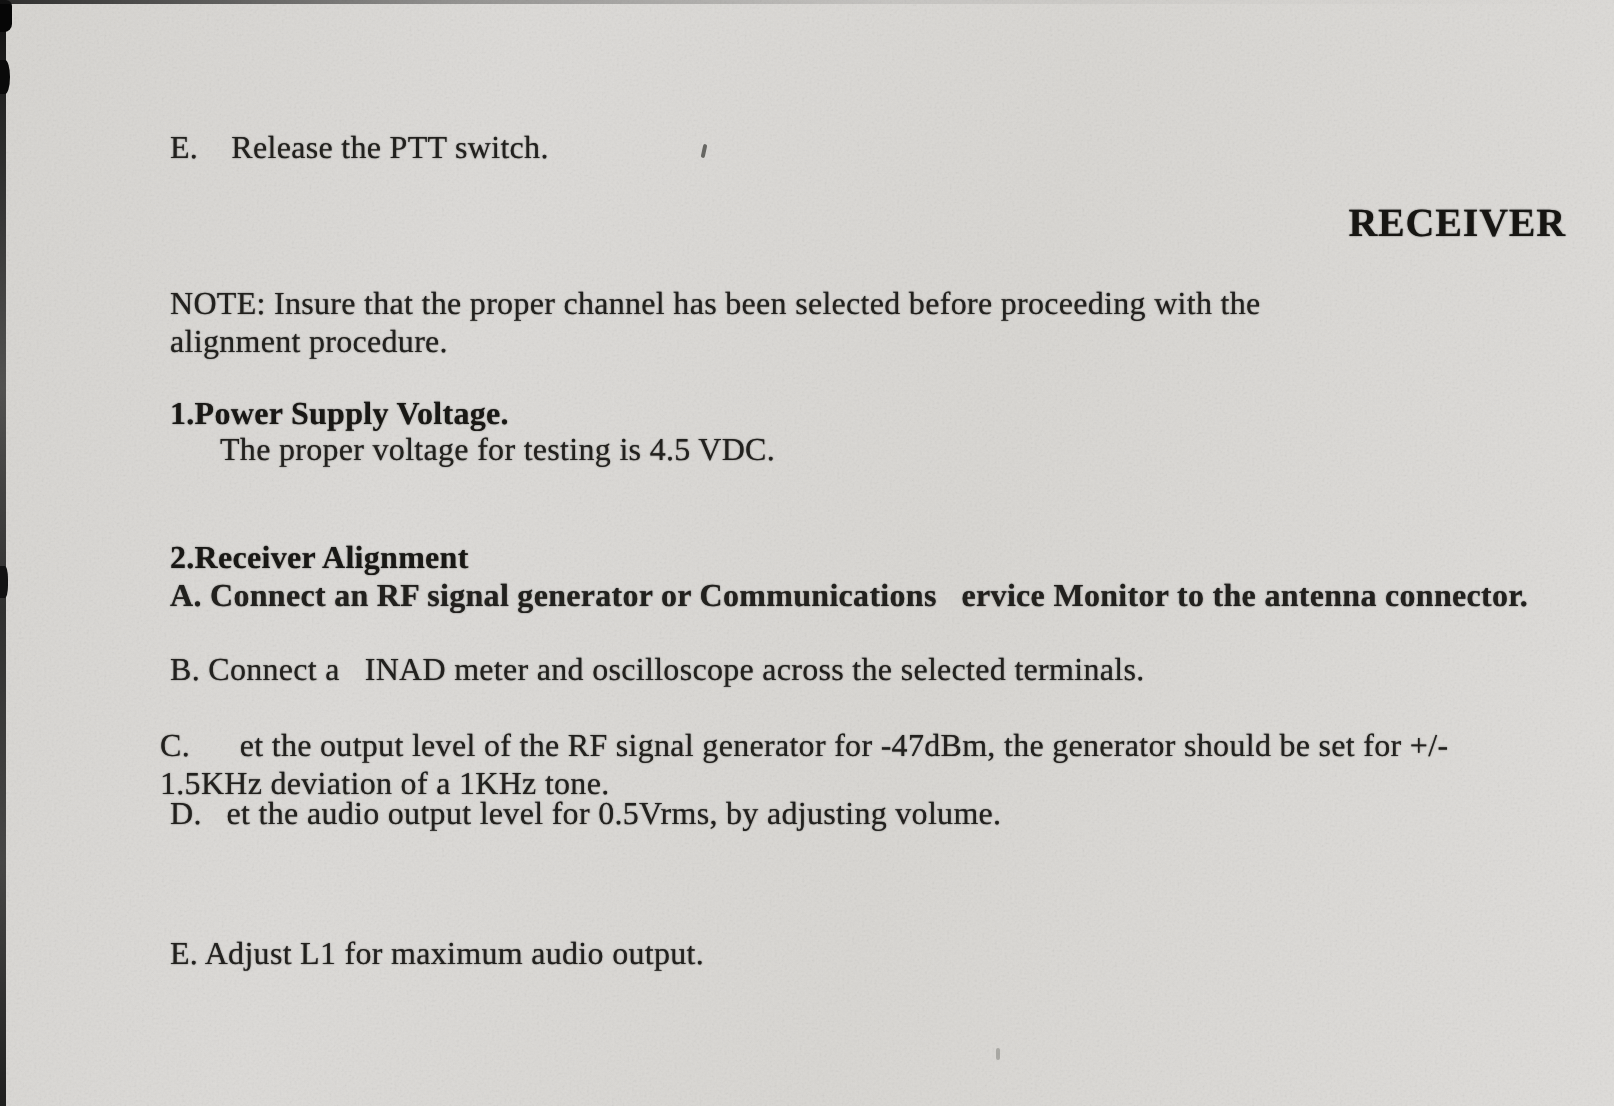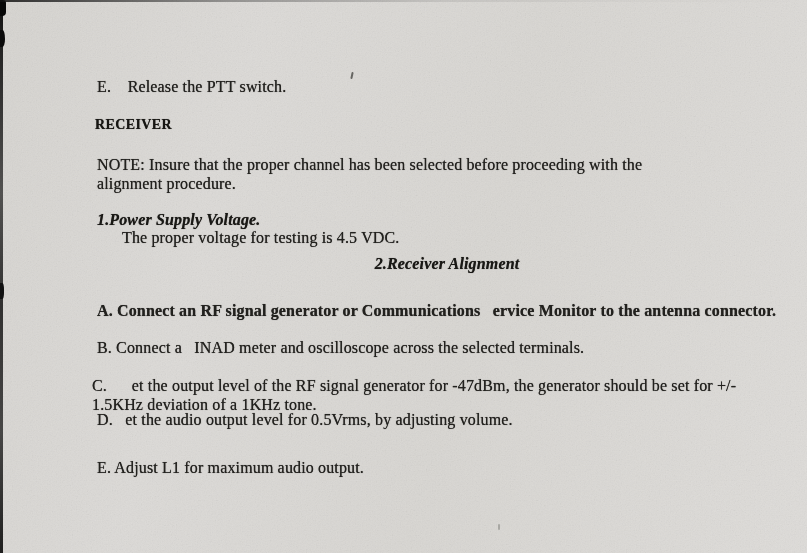--- a/index.html
+++ b/index.html
@@ -14,56 +14,56 @@
   }
 
   .noise {
     position: absolute;
     left: 0; top: 0;
     pointer-events: none;
   }
 
   .textlayer p {
     position: absolute;
-    margin: 12px;
+    margin: 0;
     font-family: "Liberation Serif", serif;
     font-size: 16px;
     line-height: 19px;
     color: #22211e;
     white-space: pre-wrap;
     letter-spacing: 0.15px;
     width: 700px;
     filter: blur(0.3px);
     text-shadow: 0 0 0.7px rgba(32,31,28,0.85);
   }
 
   p.doc-h1 {
-    font-size: 14px;
+    font-size: 20px;
     font-weight: bold;
     letter-spacing: 0.4px;
     color: #171613;
+    text-align: right;
   }
   p.doc-h2 {
     font-weight: bold;
     color: #191815;
-    font-style: italic;
   }
 
   
   .pos-e-release { left: 85px;  top: 65px;  }
   .pos-receiver  { left: 83px;  top: 103px; }
   .pos-note      { left: 85px;  top: 143px; }
   .pos-s1h       { left: 85px;  top: 198px; }
   .pos-s1b       { left: 110px; top: 216px; }
-  .pos-s2h       { left: 85px;  top: 242px; text-align: center; }
+  .pos-s2h       { left: 85px;  top: 270px; }
   .pos-a         { left: 85px;  top: 289px; font-weight: bold; }
   .pos-b         { left: 85px;  top: 326px; }
   .pos-c         { left: 80px;  top: 364px; }
   .pos-d         { left: 85px;  top: 398px; }
-  .pos-e-adjust  { left: 85px;  top: 446px; }
+  .pos-e-adjust  { left: 85px;  top: 468px; }
 
   
   .artifact { position: absolute; pointer-events: none; }
   .left-strip {
     left: 0; top: 0; width: 3px; height: 553px;
     background: linear-gradient(180deg,
       rgba(5,5,5,0.95) 0%, rgba(8,8,8,0.85) 10%,
       rgba(12,12,12,0.65) 35%, rgba(8,8,8,0.8) 55%,
       rgba(10,10,10,0.7) 78%, rgba(6,6,6,0.88) 100%);
   }

